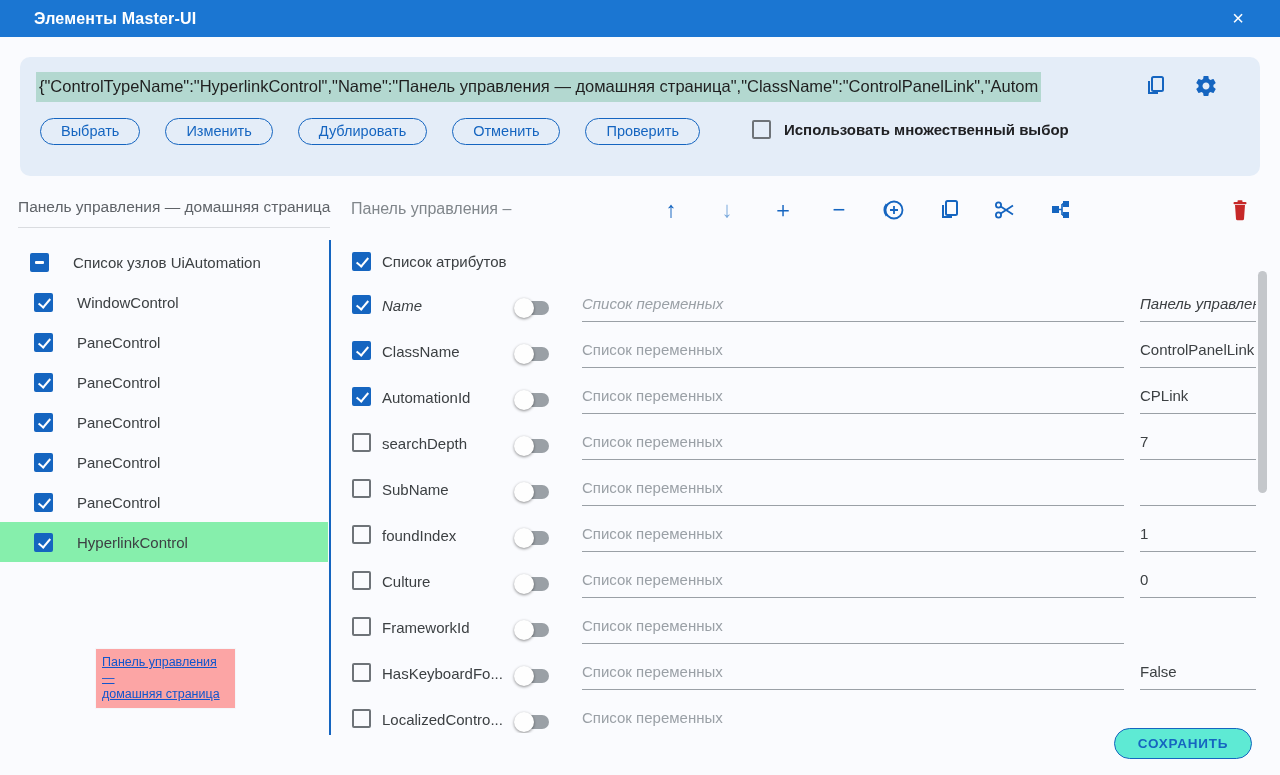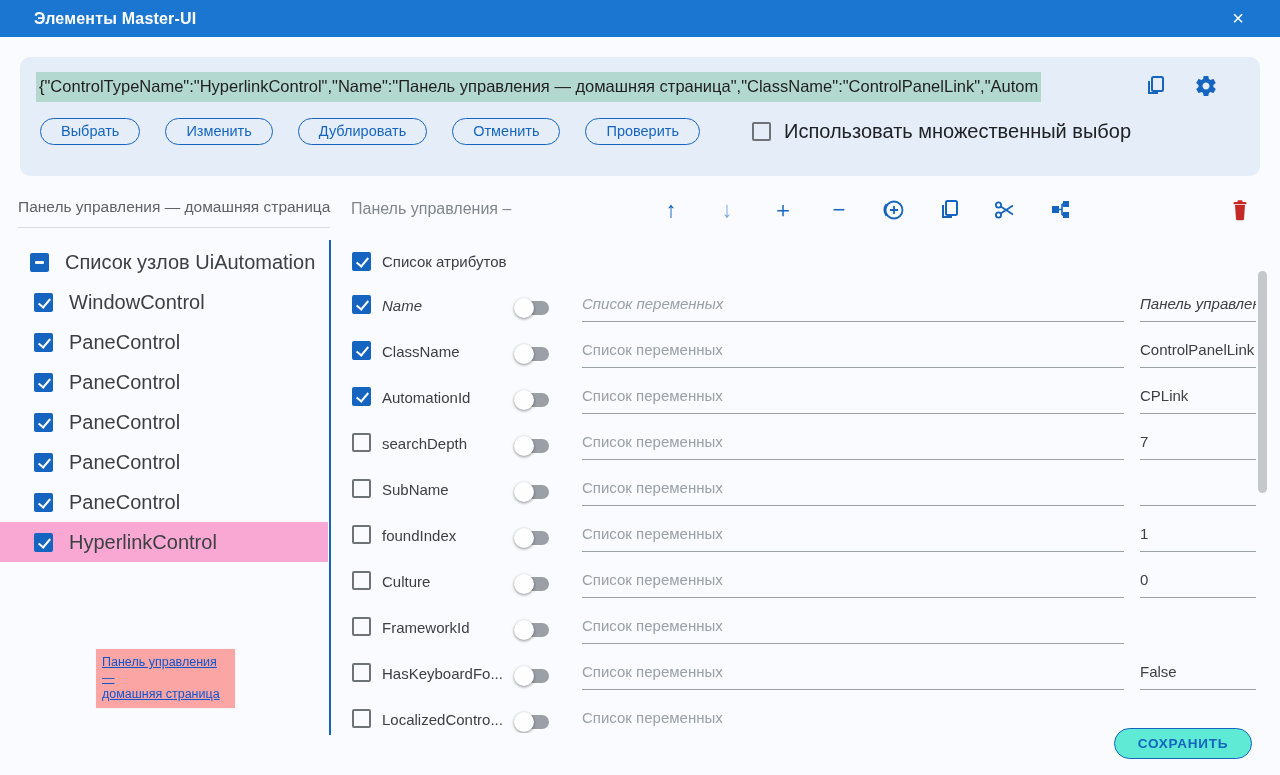--- a/index.html
+++ b/index.html
@@ -15,39 +15,39 @@
   .top-panel { position:absolute; left:20px; top:57px; width:1240px; height:119px; background:#e4edf8; border-radius:10px; }
   .json-field { position:absolute; left:16px; top:15px; width:1118px; height:32px; overflow:hidden; white-space:nowrap; font-size:16.5px; color:#1f1f1f; }
   .json-field .sel { background:#b3d8d0; display:inline-block; padding:5px 3px 6px 3px; }
   .icon-btn { position:absolute; width:24px; height:24px; cursor:pointer; }
   .copy-top { right:92px; top:17px; }
   .gear-top { right:42px; top:17px; }
 
   .actions-row { position:absolute; left:20px; top:61px; display:flex; align-items:center; }
   .pill { display:inline-block; border:1px solid #1565c0; color:#1565c0; border-radius:14px; padding:4px 20px 5px 20px; font-size:14.5px; margin-right:25px; background:transparent; cursor:pointer; white-space:nowrap; }
   .multi { position:absolute; left:732px; top:63px; display:flex; align-items:center; }
-  .multi .lbl { font-size:20px; color:#202124; margin-left:13px; }
+  .multi .lbl { font-size:15px; color:#202124; margin-left:13px;font-weight:bold; }
 
   
   .cb { position:relative; display:inline-block; width:19px; height:19px; border-radius:2px; border:2px solid #6e7378; background:transparent; flex:none; cursor:pointer; }
   .cb.checked { background:#1565c0; border-color:#1565c0; }
   .cb.checked::after { content:''; position:absolute; left:5px; top:1px; width:5px; height:10px; border:solid #fff; border-width:0 2.5px 2.5px 0; transform:rotate(40deg); }
   .cb.indeterminate { background:#1565c0; border-color:#1565c0; }
   .cb.indeterminate::after { content:''; position:absolute; left:3px; top:6.5px; width:9px; height:2.5px; background:#fff; border-radius:1px; }
 
   
   .left-header { position:absolute; left:18px; top:198px; font-size:15.5px; color:#5f6368; }
   .left-divider { position:absolute; left:18px; top:227px; width:312px; height:1px; background:#dadce0; }
   .left-vline { position:absolute; left:329px; top:240px; width:2px; height:495px; background:#1565c0; }
   .tree { position:absolute; left:0; top:242px; width:328px; }
   .tree-item { position:relative; height:40px; display:flex; align-items:center; cursor:pointer; }
   .tree-item .cb { margin-left:30px; }
-  .tree-item .t-lbl { font-size:20px; color:#3c4043; margin-left:16px; }
+  .tree-item .t-lbl { font-size:15px; color:#3c4043; margin-left:24px; }
   .tree-item.child .cb { margin-left:34px; }
-  .tree-item.selected { background:#f9a8d4; }
+  .tree-item.selected { background:#86efac; }
 
   .preview-box { position:absolute; left:96px; top:649px; width:139px; background:#fca5a5; padding:5px 6px 6px 6px; box-shadow:0 0 0 1px rgba(0,0,0,0.02); }
   .preview-box a { font-size:12.5px; color:#1155cc; text-decoration:underline; line-height:16px; display:block; }
 
   
   .right-header { position:absolute; left:351px; top:200px; font-size:16px; color:#80868b; }
   .toolbar-icon { position:absolute; top:197px; width:26px; height:26px; text-align:center; cursor:pointer; }
   .glyph { font-size:22px; color:#1565c0; line-height:26px; }
   .glyph.light { color:#7aa9dc; }
 

